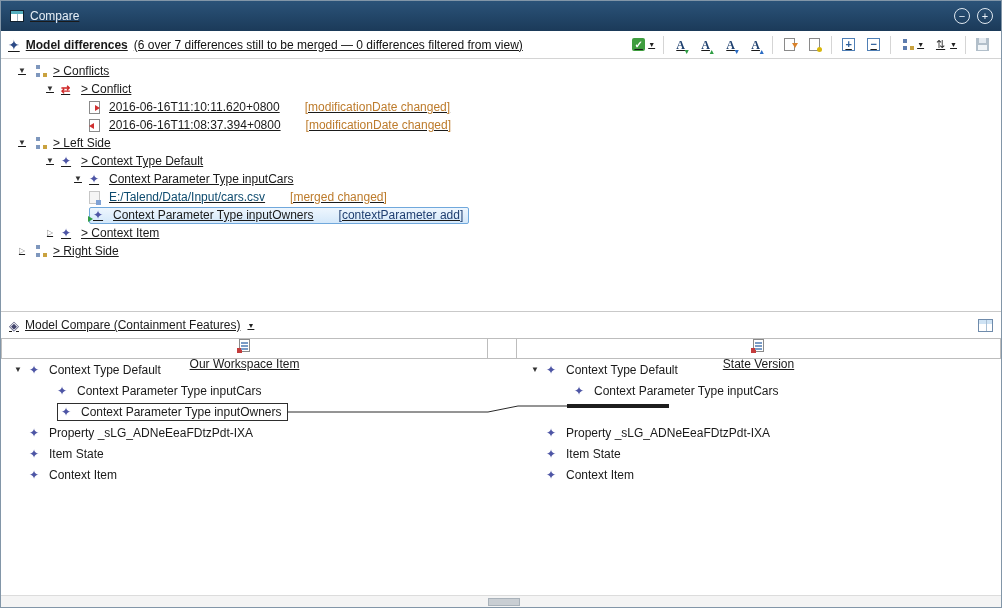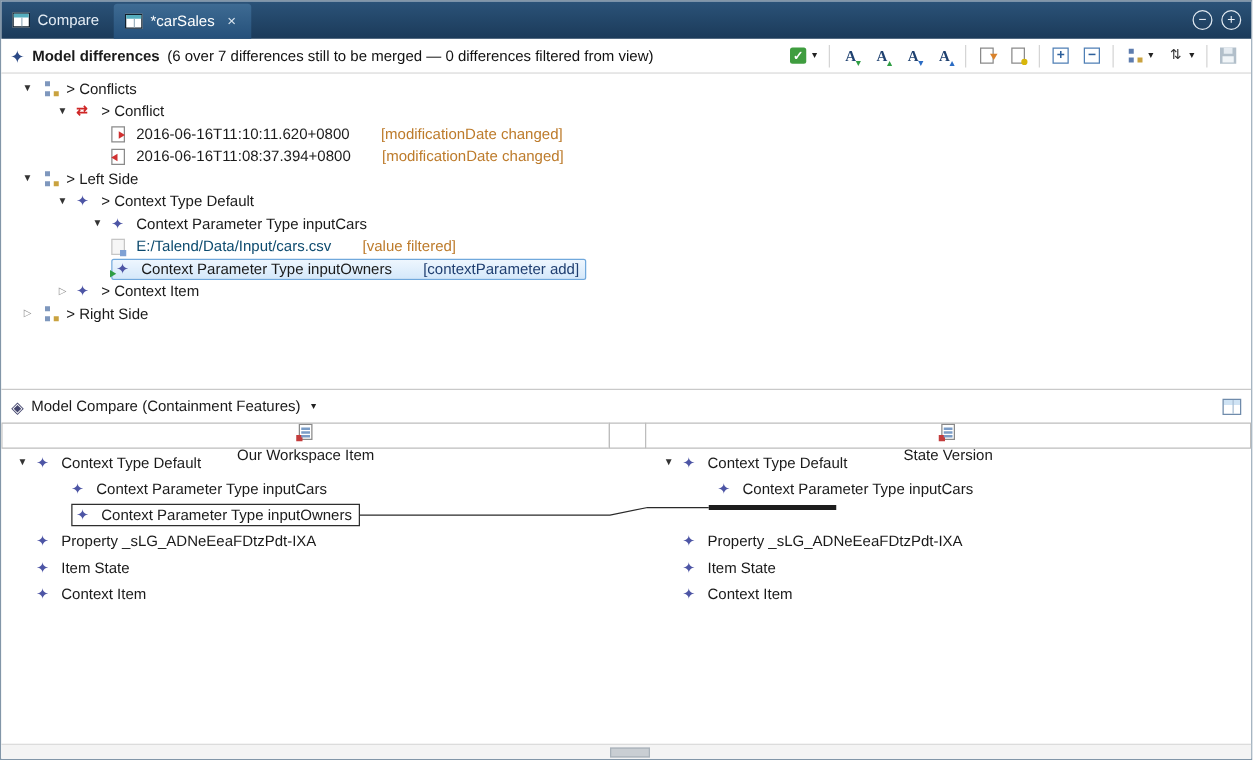--- a/index.html
+++ b/index.html
@@ -1,18 +1,18 @@
 <!DOCTYPE html>
 <html><head>
 <meta charset="utf-8">
 <style>
   * { box-sizing: border-box; }
   html,body { margin:0; padding:0; background:#fff; }
   body { font-family:"Liberation Sans", sans-serif; font-size:12px; color:#1a1a1a; }
-  .window { width:1002px; height:608px; border:1px solid #8296a8; position:relative; overflow:hidden; background:#fff; }
+  .window { width:1002px; height:608px; border:1px solid #8296a8; position:relative; overflow:hidden; background:#fff;text-decoration:underline; }
 
   
   .tabbar { height:30px; background:linear-gradient(#2b5379,#1b3a59); display:flex; align-items:stretch; position:relative; }
   .tab { display:flex; align-items:center; gap:6px; color:#e6eef6; padding:0 12px 0 9px; cursor:default; }
   .tab.active { background:linear-gradient(#3e6b93,#25507a); border-radius:3px 3px 0 0; margin-top:2px; color:#fff; }
   .tabico { width:14px; height:12px; background:#fff; border:1px solid #11202e; position:relative; flex:none; }
   .tabico::before { content:""; position:absolute; left:0; top:0; right:0; height:3px; background:#55aebe; }
   .tabico::after { content:""; position:absolute; left:6px; top:3px; bottom:0; width:1px; background:#9fb3c0; }
   .tabclose { margin-left:4px; font-size:12px; color:#dbe6f0; }
   .winbtns { position:absolute; right:8px; top:7px; display:flex; gap:7px; }
@@ -94,25 +94,20 @@
 </head>
 <body>
 
 <div class="window">
 
   <div class="tabbar">
     <div class="tab">
       <span class="tabico"></span>
       <span>Compare</span>
     </div>
-    <div class="tab active">
-      <span class="tabico"></span>
-      <span>*carSales</span>
-      <span class="tabclose">×</span>
-    </div>
     <div class="winbtns">
       <div class="winbtn">−</div>
       <div class="winbtn">+</div>
     </div>
   </div>
 
   <div class="diffheader">
     <span class="dh-icon">✦</span>
     <span class="dh-title">Model differences</span>
     <span class="dh-summary">(6 over 7 differences still to be merged — 0 differences filtered from view)</span>
@@ -244,21 +239,21 @@
           <span class="i-dia">✦</span>
         </span>
       <span class="lbl">Context Parameter Type inputCars</span>
     </div>
     <div class="trow gray" style="--d:2">
       <span class="exp"></span>
       <span class="ticon">
           <span class="pg grayed"></span>
         </span>
       <span class="lbl">E:/Talend/Data/Input/cars.csv</span>
-      <span class="ann ann-o">[value filtered]</span>
+      <span class="ann ann-o">[merged changed]</span>
     </div>
     <div class="trow" style="--d:2">
       <span class="exp"></span>
       <span class="selbox">
         <span class="ticon">
             <span class="i-dia add">✦</span>
           </span>
         <span class="lbl">Context Parameter Type inputOwners</span>
         <span class="ann ann-n">[contextParameter add]</span>
       </span>

